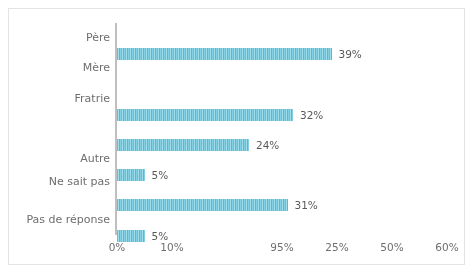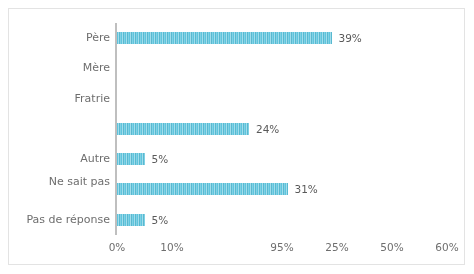--- a/index.html
+++ b/index.html
@@ -60,21 +60,21 @@
     font-size: 11px;
     color: #6e6e6e;
     line-height: 12px;
     white-space: nowrap;
   }
 
   
   #bars-layer {
     position: absolute;
     left: 108px;
-    top: 14px;
+    top: 30px;
     width: 347px;
     height: 212px;
   }
   .bar-row {
     position: absolute;
     left: 0;
     height: 30.28px;
     width: 100%;
   }
   .bar {
@@ -137,20 +137,24 @@
         <div class="cat-label" style="top: 130.286px;">Autre</div>
         <div class="cat-label" style="top: 153px;">Ne sait pas</div>
         <div class="cat-label" style="top: 190.857px;">Pas de réponse</div>
       </div>
 
     <div id="bars-layer">
         <div class="bar-row" style="top: 0px;">
           <div class="bar" style="width: 214.5px; background-color: rgb(94, 196, 221);"></div>
           <div class="bar-value" style="left: 221.5px;">39%</div>
         </div>
+        <div class="bar-row" style="top: 60.5714px;">
+          <div class="bar" style="width: 176px; background-color: rgb(94, 196, 221);"></div>
+          <div class="bar-value" style="left: 183px;">32%</div>
+        </div>
         <div class="bar-row" style="top: 90.8571px;">
           <div class="bar" style="width: 132px; background-color: rgb(94, 196, 221);"></div>
           <div class="bar-value" style="left: 139px;">24%</div>
         </div>
         <div class="bar-row" style="top: 121.143px;">
           <div class="bar" style="width: 27.5px; background-color: rgb(94, 196, 221);"></div>
           <div class="bar-value" style="left: 34.5px;">5%</div>
         </div>
         <div class="bar-row" style="top: 151.429px;">
           <div class="bar" style="width: 170.5px; background-color: rgb(94, 196, 221);"></div>

